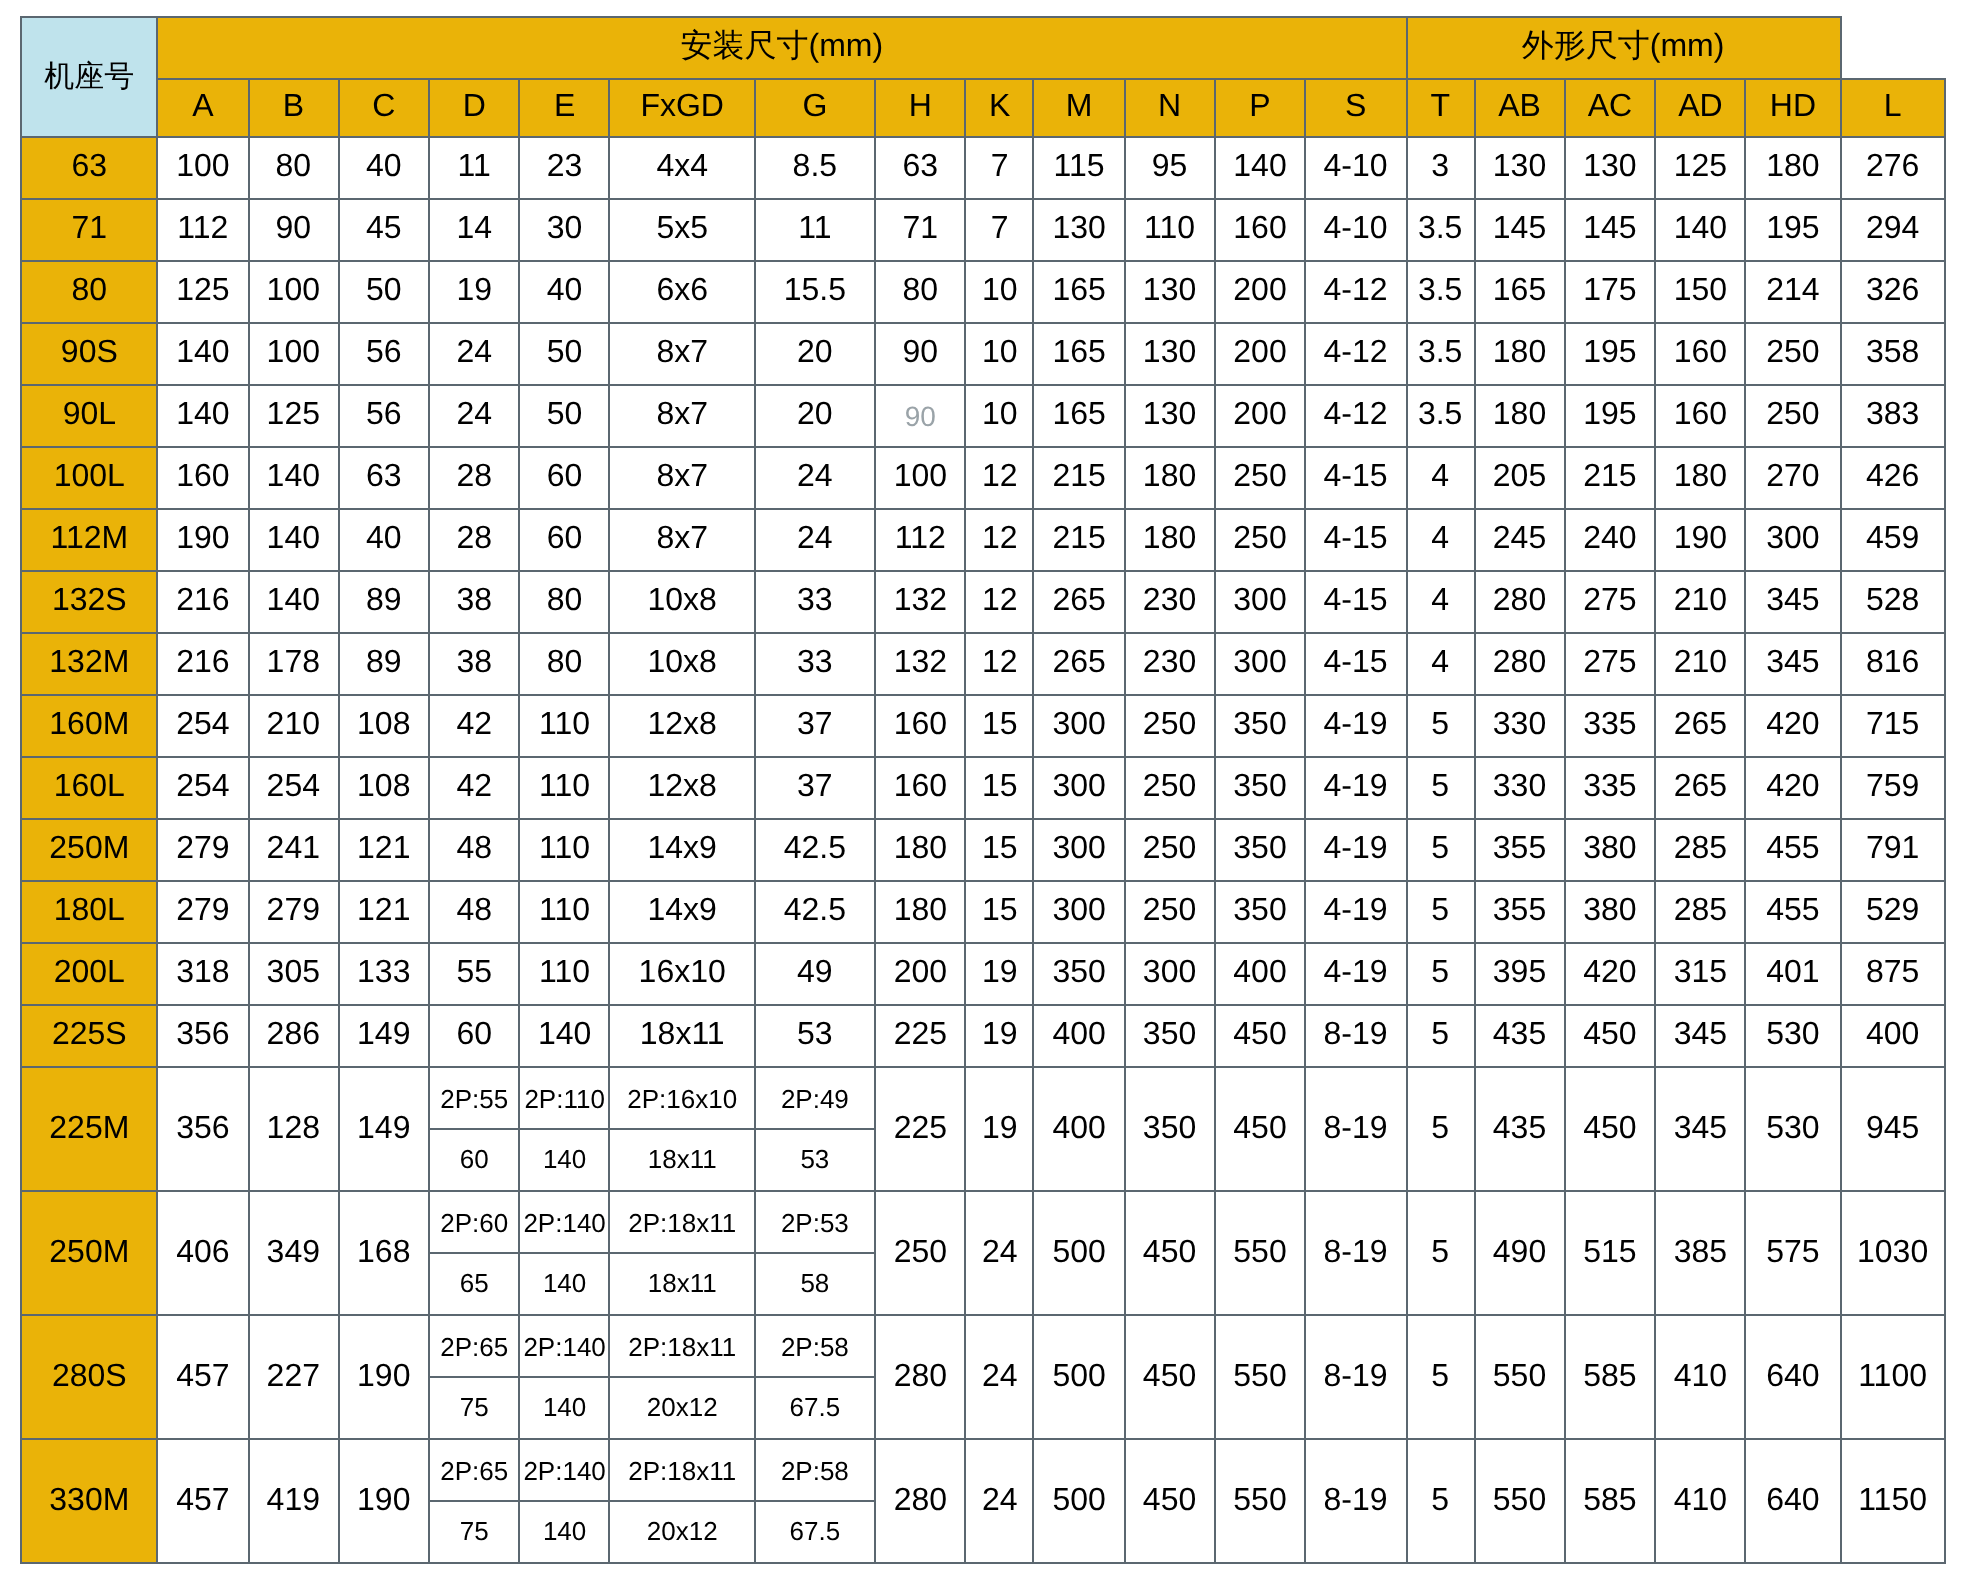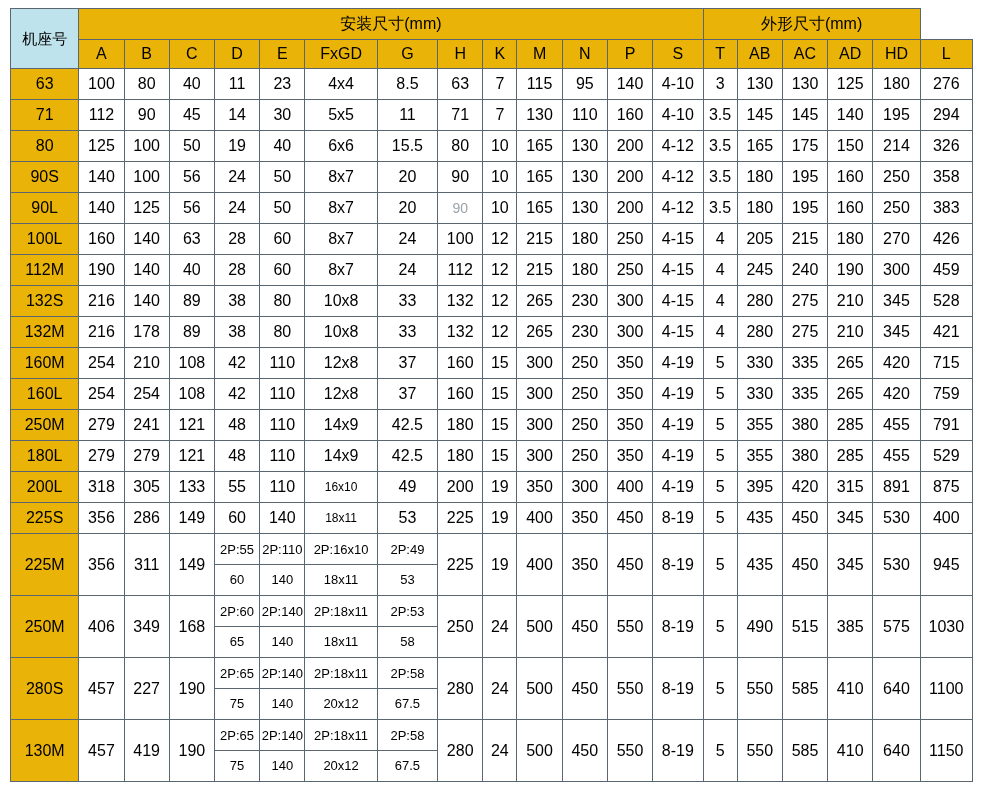--- a/index.html
+++ b/index.html
@@ -56,21 +56,21 @@
   .rowhdr {
     font-size: 16px;
     height: 30px;
   }
   td.val {
     height: 30px;
     background: #ffffff;
     font-size: 16px;
   }
   td.val.small {
-    font-size: 12px;
+    font-size: 16px;
   }
   td.val.faint {
     color: #9aa3a8;
     font-size: 14px;
   }
   .split {
     padding: 0;
   }
   .split .sub {
     display: block;
@@ -333,21 +333,21 @@
           <td class="val">12</td>
           <td class="val">265</td>
           <td class="val">230</td>
           <td class="val">300</td>
           <td class="val">4-15</td>
           <td class="val">4</td>
           <td class="val">280</td>
           <td class="val">275</td>
           <td class="val">210</td>
           <td class="val">345</td>
-          <td class="val">421</td>
+          <td class="val">816</td>
         </tr>
         <tr>
           <td class="rowhdr">160M</td>
           <td class="val">254</td>
           <td class="val">210</td>
           <td class="val">108</td>
           <td class="val">42</td>
           <td class="val">110</td>
           <td class="val">12x8</td>
           <td class="val">37</td>
@@ -442,21 +442,21 @@
           <td class="val">200</td>
           <td class="val">19</td>
           <td class="val">350</td>
           <td class="val">300</td>
           <td class="val">400</td>
           <td class="val">4-19</td>
           <td class="val">5</td>
           <td class="val">395</td>
           <td class="val">420</td>
           <td class="val">315</td>
-          <td class="val">891</td>
+          <td class="val">401</td>
           <td class="val">875</td>
         </tr>
         <tr>
           <td class="rowhdr">225S</td>
           <td class="val">356</td>
           <td class="val">286</td>
           <td class="val">149</td>
           <td class="val">60</td>
           <td class="val">140</td>
           <td class="val small">18x11</td>
@@ -470,21 +470,21 @@
           <td class="val">5</td>
           <td class="val">435</td>
           <td class="val">450</td>
           <td class="val">345</td>
           <td class="val">530</td>
           <td class="val">400</td>
         </tr>
         <tr>
           <td class="rowhdr tall">225M</td>
           <td class="val tall">356</td>
-          <td class="val tall">311</td>
+          <td class="val tall">128</td>
           <td class="val tall">149</td>
           <td class="val split tall">
             <span class="sub">2P:55</span>
             <span class="sub">60</span>
           </td>
           <td class="val split tall">
             <span class="sub">2P:110</span>
             <span class="sub">140</span>
           </td>
           <td class="val split tall">
@@ -570,21 +570,21 @@
           <td class="val tall">550</td>
           <td class="val tall">8-19</td>
           <td class="val tall">5</td>
           <td class="val tall">550</td>
           <td class="val tall">585</td>
           <td class="val tall">410</td>
           <td class="val tall">640</td>
           <td class="val tall">1100</td>
         </tr>
         <tr>
-          <td class="rowhdr tall">130M</td>
+          <td class="rowhdr tall">330M</td>
           <td class="val tall">457</td>
           <td class="val tall">419</td>
           <td class="val tall">190</td>
           <td class="val split tall">
             <span class="sub">2P:65</span>
             <span class="sub">75</span>
           </td>
           <td class="val split tall">
             <span class="sub">2P:140</span>
             <span class="sub">140</span>

